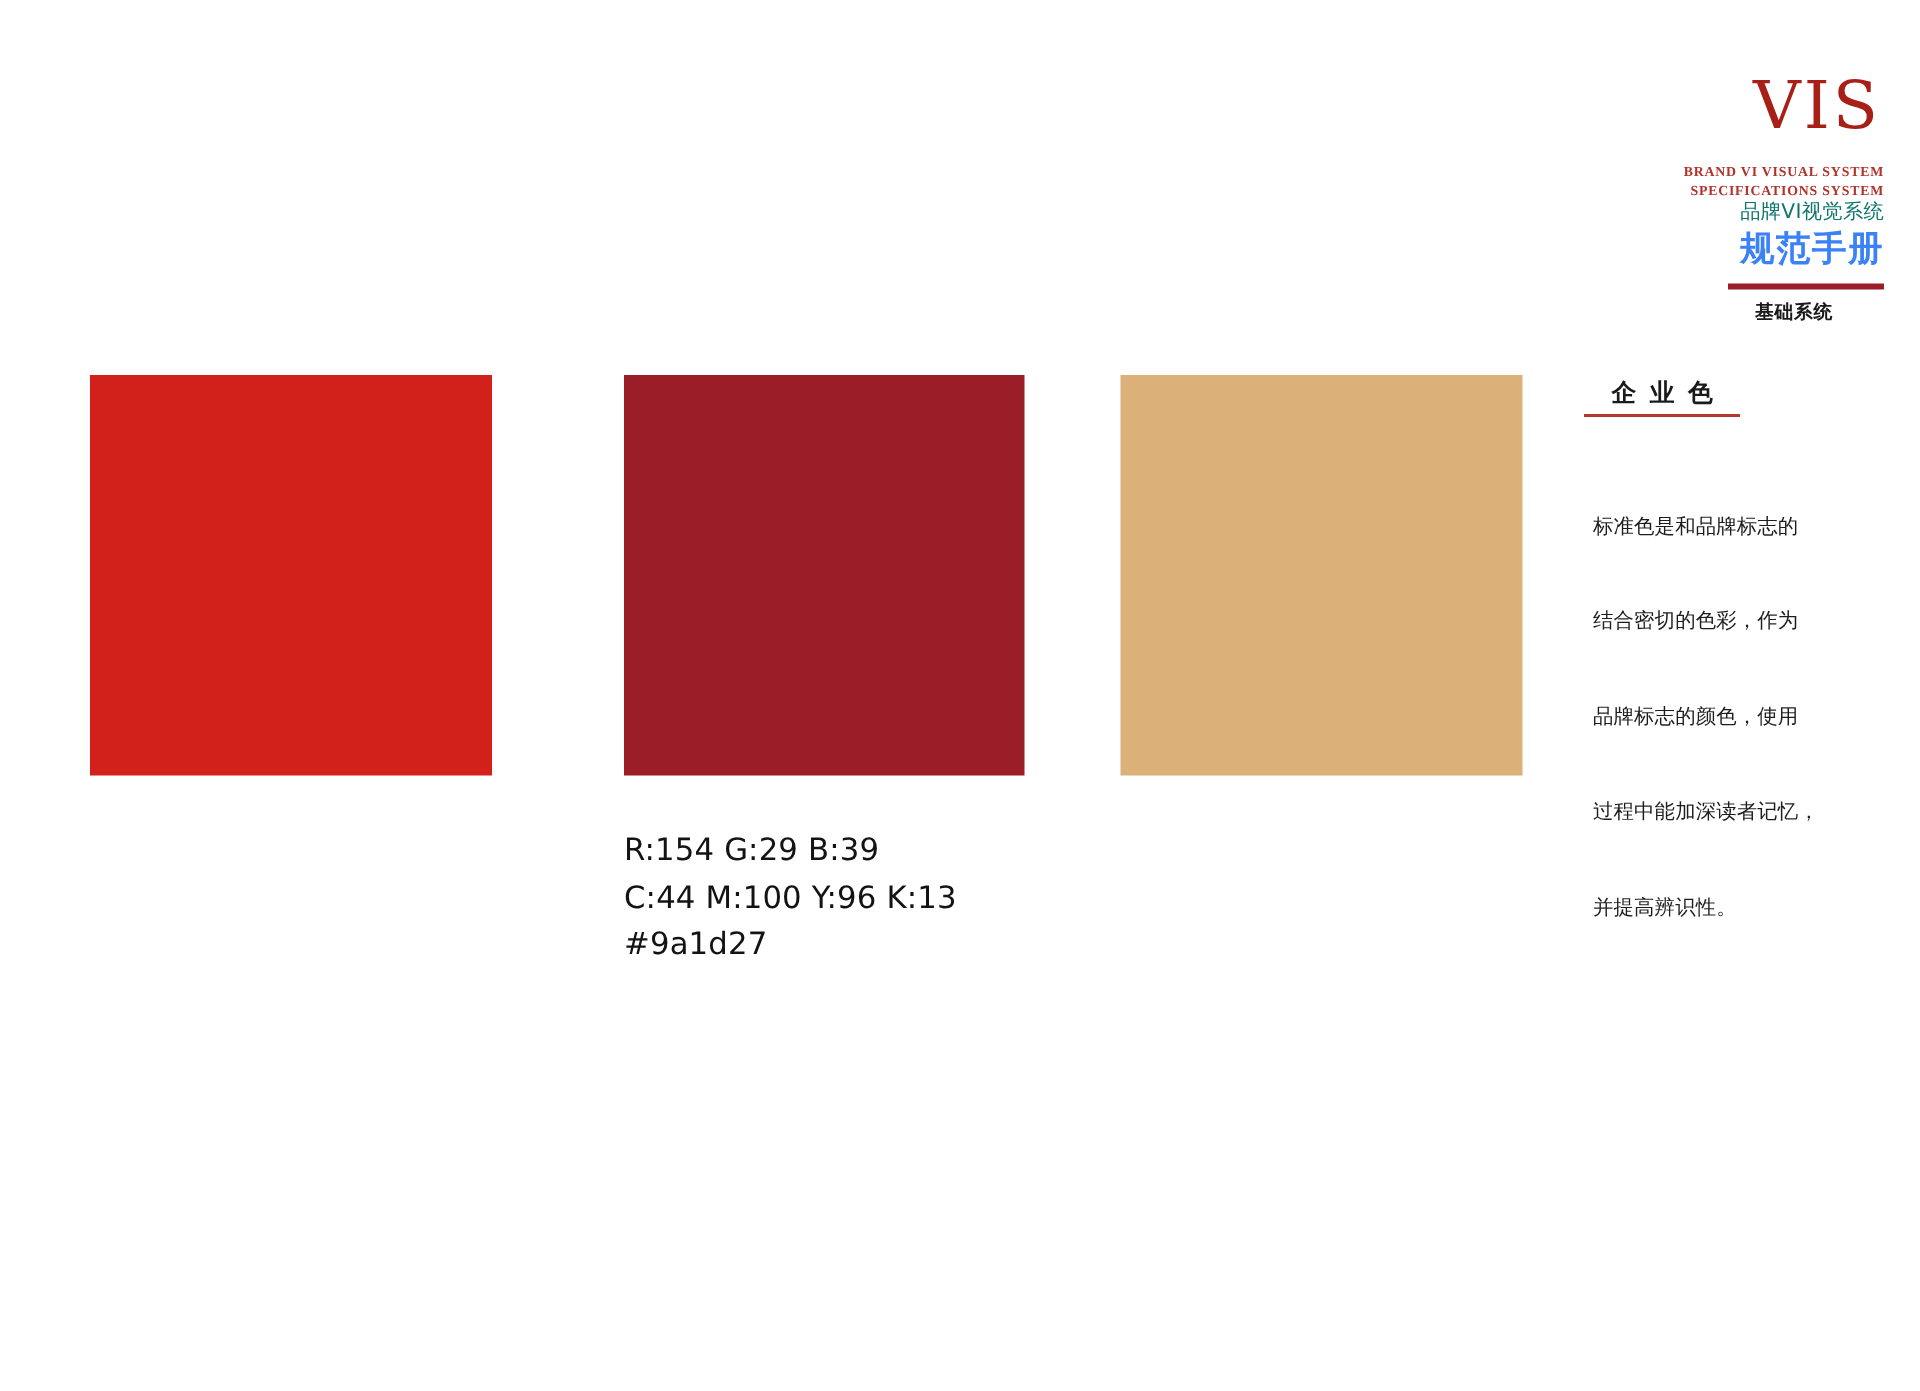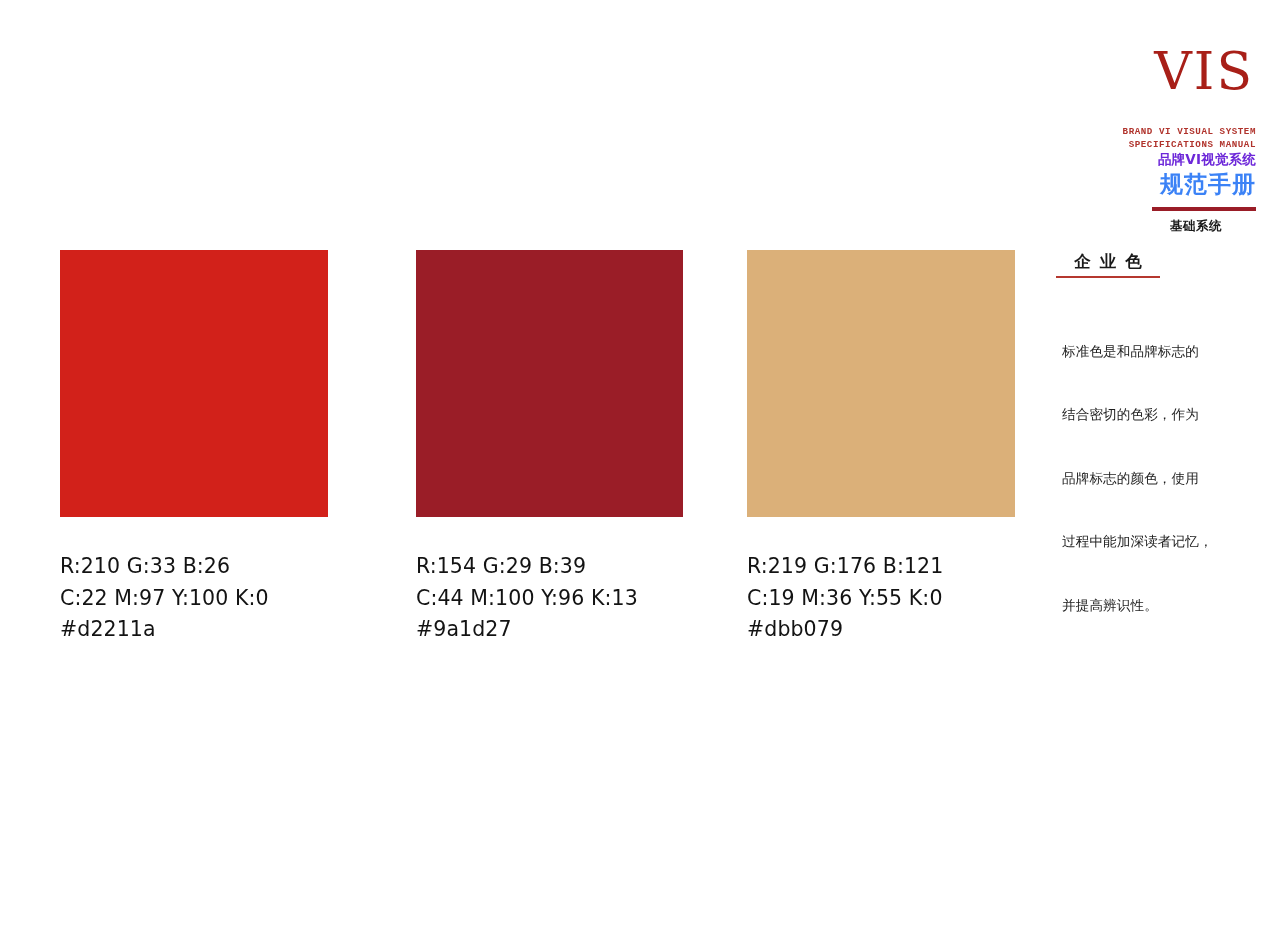--- a/index.html
+++ b/index.html
@@ -19,42 +19,42 @@
   
   .brand-col {
     position: absolute;
     left: 1056px;
     top: 40px;
     width: 200px;
     text-align: right;
   }
   .vis-wordmark {
     font-family: "DejaVu Serif", "Liberation Serif", serif;
-    font-size: 52px;
+    font-size: 44px;
     line-height: 62px;
     letter-spacing: 2px;
     color: #a81f18;
     font-weight: 400;
-    margin: 0 0 24px 0;
+    margin: 0 0 6px 0;
     padding-right: 2px;
   }
   .brand-en {
-    font-family: Liberation Mono, monospace;
+    font-family: Liberation Serif, serif;
     font-size: 9.2px;
     line-height: 12.5px;
     letter-spacing: 0.55px;
     color: #b0332c;
     font-weight: 700;
     white-space: nowrap;
   }
   .brand-cn-sub {
     font-size: 13.5px;
     line-height: 17px;
-    color: #6d28d9;
-    font-weight: 700;
+    color: #0f766e;
+    font-weight: 400;
     letter-spacing: 0.2px;
     white-space: nowrap;
   }
   .brand-cn-title {
     font-size: 23px;
     line-height: 30px;
     color: #d2211a;
     font-weight: 700;
     letter-spacing: 1px;
     white-space: nowrap;
@@ -142,21 +142,21 @@
     letter-spacing: 0.1px;
   }
   .swatch-labels div { white-space: nowrap; }
 </style>
 </head>
 <body style="background-color: rgb(255, 255, 255);">
 
 <div class="brand-col">
   <div class="vis-wordmark">VIS</div>
   <div class="brand-en">BRAND VI VISUAL SYSTEM</div>
-  <div class="brand-en">SPECIFICATIONS MANUAL</div>
+  <div class="brand-en">SPECIFICATIONS SYSTEM</div>
   <div class="brand-cn-sub">品牌VI视觉系统</div>
   <div class="brand-cn-title" style="color: #3b82f6;">规范手册</div>
   <div class="brand-rule" style="background-color: rgb(154, 29, 39);"></div>
   <div class="brand-sys">基础系统</div>
 </div>
 
 <div class="section-head">
   <div class="section-head-text">企业色</div>
   <div class="section-head-rule" style="background-color: rgb(181, 56, 47);"></div>
 </div>
@@ -166,38 +166,28 @@
   <span>结合密切的色彩，作为</span>
   <span>品牌标志的颜色，使用</span>
   <span>过程中能加深读者记忆，</span>
   <span>并提高辨识性。</span>
 </div>
 
 <div class="swatches">
 
   <div class="swatch-item s1">
     <div class="swatch-chip" style="background-color: rgb(210, 33, 26);"></div>
-    <div class="swatch-labels">
-      <div>R:210 G:33 B:26</div>
-      <div>C:22 M:97 Y:100 K:0</div>
-      <div>#d2211a</div>
-    </div>
   </div>
 
   <div class="swatch-item s2">
     <div class="swatch-chip" style="background-color: rgb(154, 29, 39);"></div>
     <div class="swatch-labels">
       <div>R:154 G:29 B:39</div>
       <div>C:44 M:100 Y:96 K:13</div>
       <div>#9a1d27</div>
     </div>
   </div>
 
   <div class="swatch-item s3">
     <div class="swatch-chip" style="background-color: rgb(219, 176, 121);"></div>
-    <div class="swatch-labels">
-      <div>R:219 G:176 B:121</div>
-      <div>C:19 M:36 Y:55 K:0</div>
-      <div>#dbb079</div>
-    </div>
   </div>
 
 </div>
 
 </body></html>

